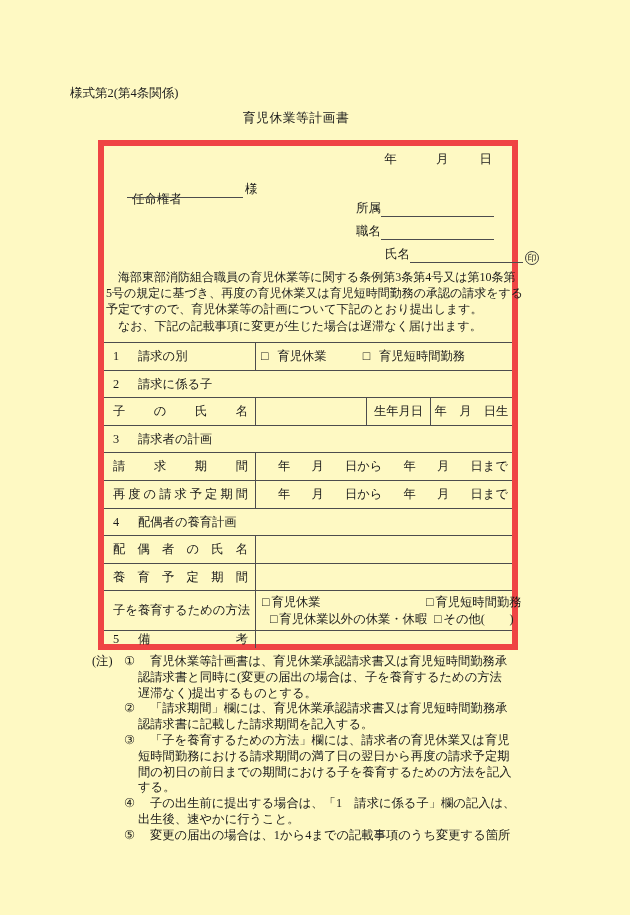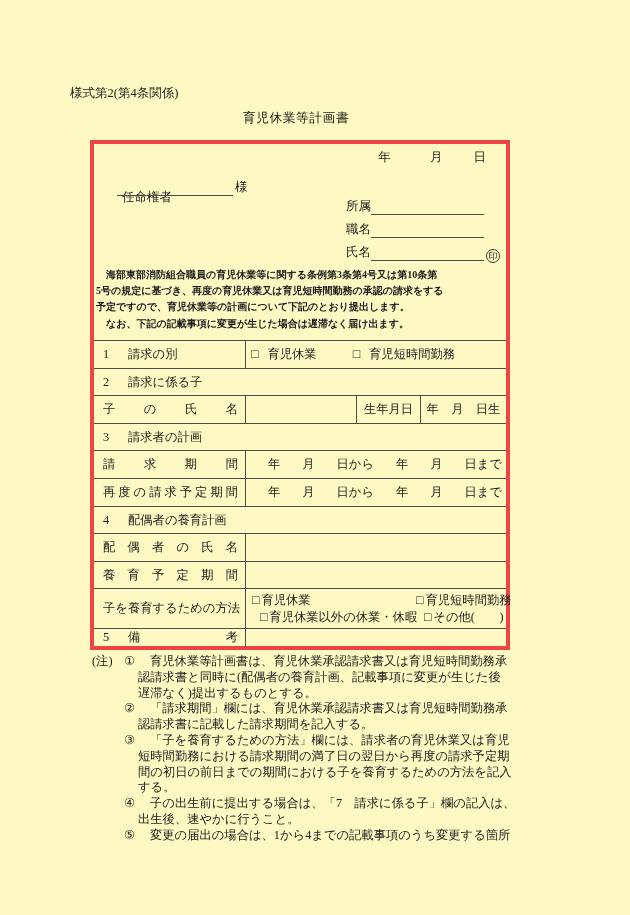--- a/index.html
+++ b/index.html
@@ -6,39 +6,39 @@
   html,body { background:#ffffff; }
   .page {
     position:relative; width:630px; height:915px; background:#fef9c3;
     font-family:"Liberation Serif","DejaVu Serif",serif;
     color:#1b1b1b;
   }
   .form-code { position:absolute; left:70px; top:85px; font-size:12.5px; white-space:nowrap; }
   .doc-title { position:absolute; left:86px; top:110px; width:420px; text-align:center;
                font-size:12.8px; letter-spacing:.5px; white-space:nowrap; }
 
-  .form-box { position:absolute; left:90px; top:140px; width:420px; height:510px;
-              border:4px solid #ef4444; }
+  .form-box { position:absolute; left:98px; top:140px; width:420px; height:510px;
+              border:6px solid #ef4444; }
 
   .date-line { position:absolute; top:5px; right:20px; font-size:12.5px; white-space:nowrap; }
   .dl-m { margin-left:36px; } .dl-d { margin-left:28px; }
 
   .addressee { position:absolute; left:28px; top:21px; font-size:12.5px;margin-top:24px; }
   .addressee-line { position:absolute; left:23px; top:35px; font-size:12.5px; display:flex; align-items:flex-end; }
   .u-line { display:inline-block; width:116px; height:15px; border-bottom:1px solid #4d4d4d; }
   .sama { margin-left:2px; }
 
   .srow { position:absolute; left:252px; font-size:12.5px; display:flex; align-items:flex-end; white-space:nowrap; }
   .srow .flabel { margin-right:0; }
   .u-line2 { display:inline-block; width:113px; height:14px; border-bottom:1px solid #4d4d4d; }
   .seal { display:inline-flex; align-items:center; justify-content:center;
           width:14px; height:14px; border:1px solid #3f3f3f; border-radius:50%;
           font-size:9px; line-height:14px; margin-left:2px; position:relative; top:2px; }
 
-  .intro { position:absolute; left:2px; top:123px; width:416px; font-size:10px; line-height:16.2px;font-weight:bold; }
+  .intro { position:absolute; left:2px; top:123px; width:416px; font-size:12px; line-height:16.2px; }
   .intro div { white-space:nowrap; }
 
   .form-table { position:absolute; left:0; right:0; top:196px; bottom:0;
                 display:flex; flex-direction:column; font-size:12.3px; }
   .trow { display:flex; border-top:1px solid #4d4d4d; flex:none; }
   .h28{height:28px} .h27{height:27px} .h40{height:40px} .hlast{flex:1}
   .cell { height:100%; display:flex; align-items:center; }
   .cell + .cell { border-left:1px solid #4d4d4d; }
   .c-label { width:151px; padding:0 7px 0 9px; flex:none; }
   .c-full  { flex:1; padding:0 9px; }
@@ -87,21 +87,21 @@
     </div>
 
     <div class="srow" style="top:54px;">
       <span class="flabel">所属</span>
       <span class="u-line2"></span>
     </div>
     <div class="srow" style="top:77px;">
       <span class="flabel">職名</span>
       <span class="u-line2"></span>
     </div>
-    <div class="srow" style="top:100px;">
+    <div class="srow" style="top:100px;margin-left:29px;">
       <span class="flabel">氏名</span>
       <span class="u-line2"></span>
       <span class="seal">印</span>
     </div>
 
     <div class="intro">
       <div class="nline">　海部東部消防組合職員の育児休業等に関する条例第3条第4号又は第10条第</div>
       <div class="nline">5号の規定に基づき、再度の育児休業又は育児短時間勤務の承認の請求をする</div>
       <div class="nline">予定ですので、育児休業等の計画について下記のとおり提出します。</div>
       <div class="nline">　なお、下記の記載事項に変更が生じた場合は遅滞なく届け出ます。</div>
@@ -278,38 +278,38 @@
       </div>
 
     </div>
   </div>
 
   <div class="notes">
     <div class="note">
       <span class="note-prefix">(注)</span>
       <span class="note-num">①</span>
       <div class="nline il">育児休業等計画書は、育児休業承認請求書又は育児短時間勤務承</div>
-      <div class="nline">認請求書と同時に(配偶者の養育計画、記載事項に変更が生じた後</div>
+      <div class="nline">認請求書と同時に(変更の届出の場合は、子を養育するための方法</div>
       <div class="nline">遅滞なく)提出するものとする。</div>
     </div>
     <div class="note">
       <span class="note-num">②</span>
       <div class="nline il">「請求期間」欄には、育児休業承認請求書又は育児短時間勤務承</div>
       <div class="nline">認請求書に記載した請求期間を記入する。</div>
     </div>
     <div class="note">
       <span class="note-num">③</span>
       <div class="nline il">「子を養育するための方法」欄には、請求者の育児休業又は育児</div>
       <div class="nline">短時間勤務における請求期間の満了日の翌日から再度の請求予定期</div>
       <div class="nline">間の初日の前日までの期間における子を養育するための方法を記入</div>
       <div class="nline">する。</div>
     </div>
     <div class="note">
       <span class="note-num">④</span>
-      <div class="nline il">子の出生前に提出する場合は、「7　請求に係る子」欄の記入は、</div>
+      <div class="nline il">子の出生前に提出する場合は、「1　請求に係る子」欄の記入は、</div>
       <div class="nline">出生後、速やかに行うこと。</div>
     </div>
     <div class="note">
       <span class="note-num">⑤</span>
       <div class="nline il">変更の届出の場合は、1から4までの記載事項のうち変更する箇所</div>
     </div>
   </div>
 
 </div>
 

